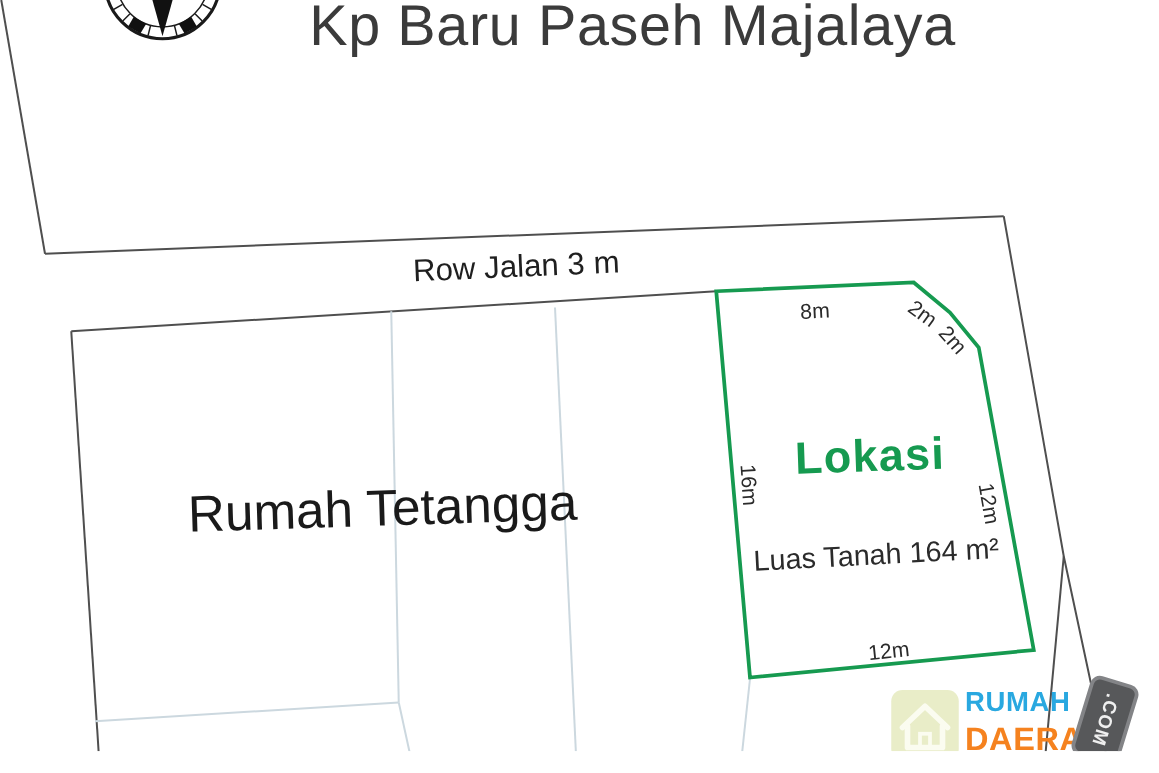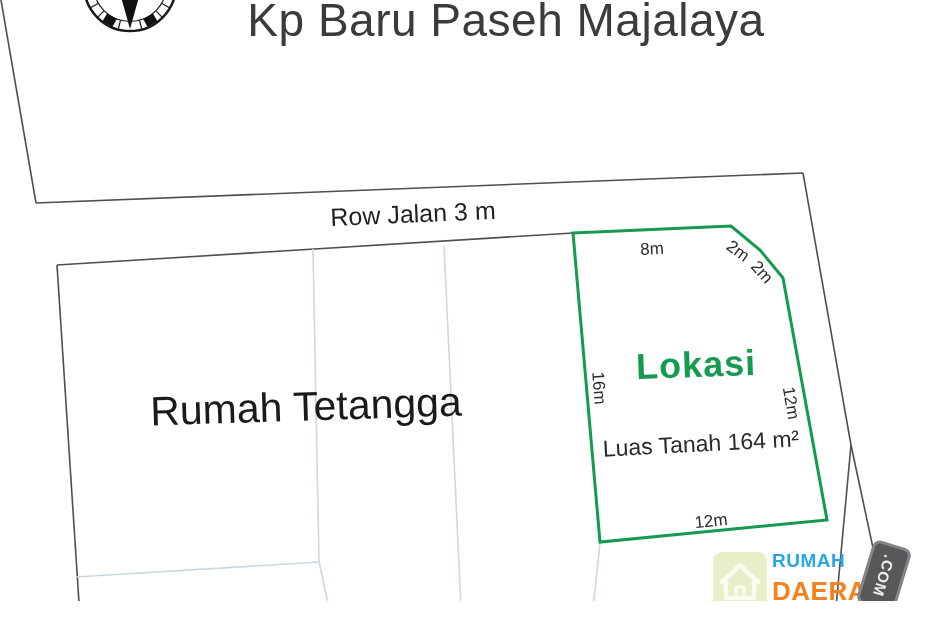--- a/index.html
+++ b/index.html
@@ -28,21 +28,21 @@
   .dim-top{left:652px;top:249px;transform:translate(-50%,-50%) rotate(-3deg);}
   .dim-c1{left:738px;top:251px;transform:translate(-50%,-50%) rotate(36deg);}
   .dim-c2{left:762px;top:272px;transform:translate(-50%,-50%) rotate(48deg);}
   .dim-left{left:599px;top:388px;transform:translate(-50%,-50%) rotate(86deg);}
   .dim-right{left:791px;top:403px;transform:translate(-50%,-50%) rotate(80deg);}
   .dim-bottom{left:711px;top:521px;transform:translate(-50%,-50%) rotate(-6deg);}
 
   .logo{position:absolute;left:0;top:0;width:927px;height:618px;pointer-events:none;}
   .house-plate{position:absolute;left:713px;top:552px;width:54px;height:56px;
     background:#e9edc8;border-radius:9px;}
-  .logo-word1{position:absolute;left:772px;top:551px;font-size:19px;font-weight:bold;
+  .logo-word1{position:absolute;left:772px;top:551px;font-size:22px;font-weight:bold;
     color:#29a8e0;letter-spacing:0.5px;line-height:1;}
   .logo-word2{position:absolute;left:772px;top:578px;font-size:26px;font-weight:bold;
     color:#f5821f;letter-spacing:0.5px;line-height:1;}
   .dotcom-tag{position:absolute;left:864px;top:543px;width:34px;height:60px;
     background:#57585a;border:3px solid #838487;border-radius:8px;
     transform:rotate(17deg);}
   .dotcom-text{position:absolute;left:50%;top:50%;
     transform:translate(-50%,-50%) rotate(90deg);
     font-size:15px;font-weight:bold;color:#efefef;letter-spacing:1px;line-height:1;}
 </style>

